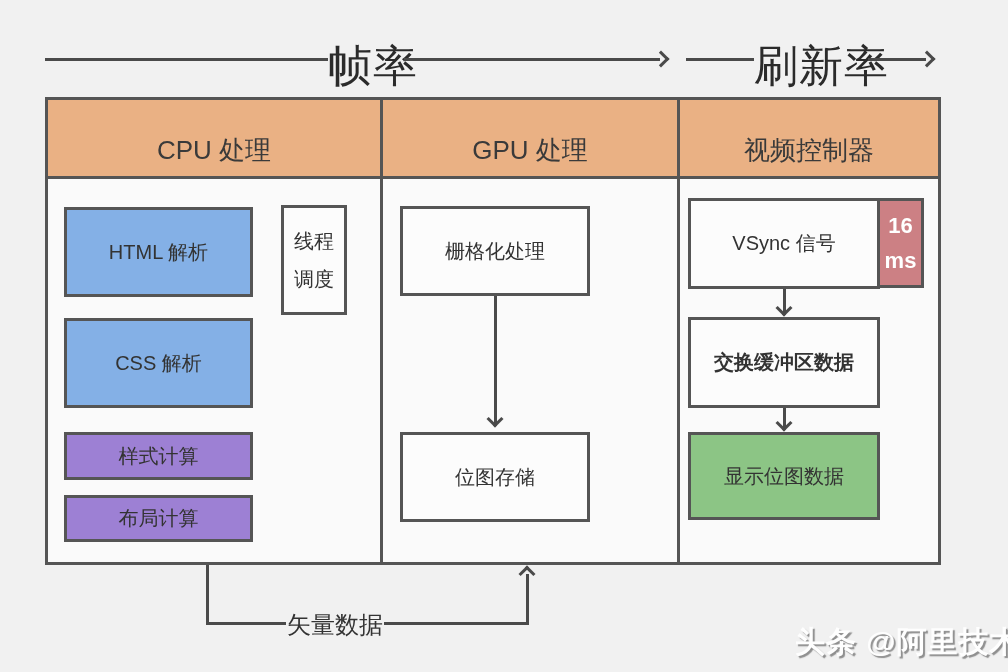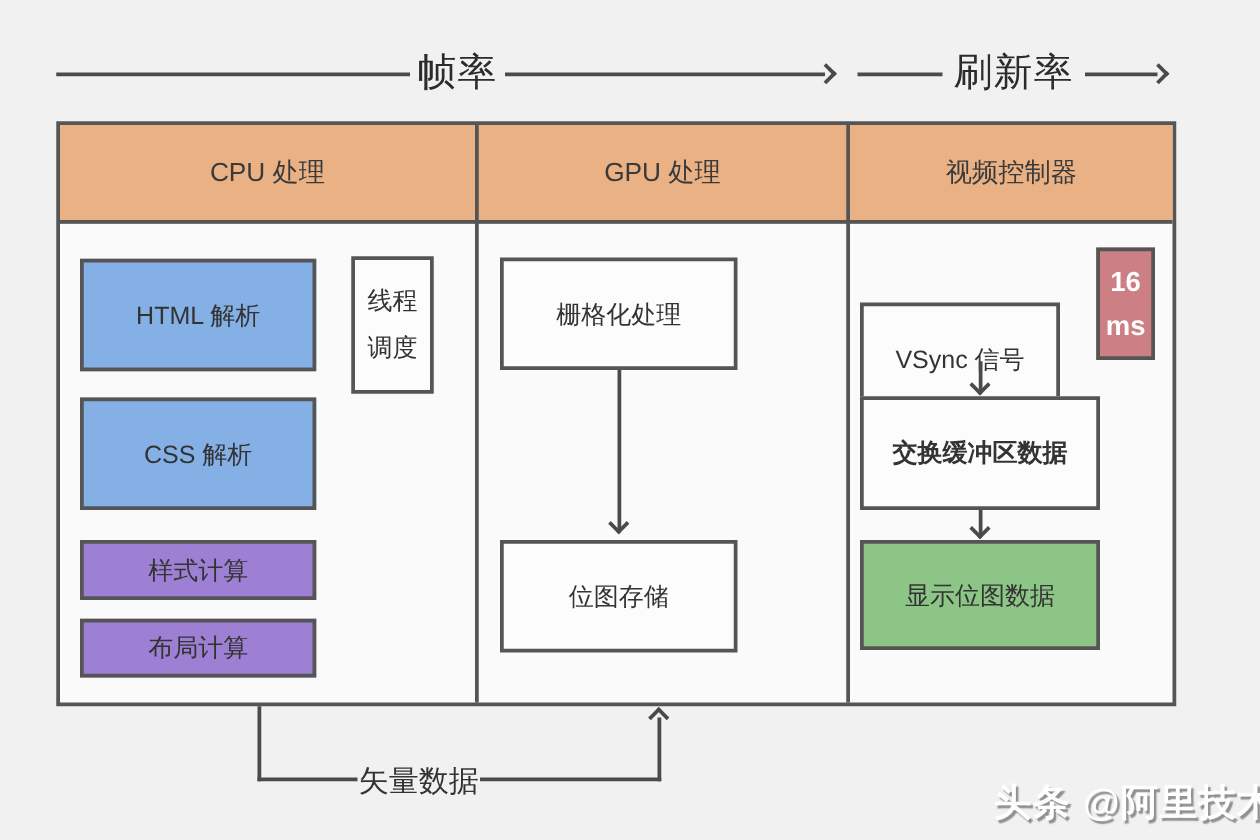--- a/index.html
+++ b/index.html
@@ -11,31 +11,31 @@
     color:#333;
   }
   
   .hline { position:absolute; height:3px; background:#4a4a4a; }
   .vline { position:absolute; width:3px; background:#4a4a4a; }
   .chev  { position:absolute; width:12px; height:12px;
            border-top:3px solid #4a4a4a; border-right:3px solid #4a4a4a; }
   .chev.right { transform:rotate(45deg); }
   .chev.down  { transform:rotate(135deg); }
   .chev.up    { transform:rotate(-45deg); }
-  .arrow-label { position:absolute; font-size:31px; color:#2b2b2b;
+  .arrow-label { position:absolute; font-size:44px; color:#2b2b2b;
                  text-align:center; white-space:nowrap; letter-spacing:1px; }
   
   .frame { position:absolute; left:45px; top:97px; width:896px; height:468px;
            border:3px solid #555; background:#fafafa; }
   .header-row { position:absolute; left:0; top:0; width:890px; height:79px;
                 background:#eab184; border-bottom:3px solid #555; }
   .col-divider { position:absolute; top:0; width:3px; height:462px; background:#555; }
-  .col-header { position:absolute; top:0; height:76px; display:flex;
+  .col-header { position:absolute; top:12px; height:76px; display:flex;
                 align-items:center; justify-content:center;
-                font-size:21px; color:#3a3a3a; }
+                font-size:26px; color:#3a3a3a; }
   
   .box { position:absolute; border:3px solid #555; background:#fcfcfc;
          display:flex; align-items:center; justify-content:center;
          font-size:20px; color:#333; text-align:center; }
   .box.col2 { flex-direction:column; line-height:38px; }
   .box.blue   { background:#84b0e6; }
   .box.purple { background:#9d80d4; }
   .box.green  { background:#8cc585; }
   .box.red    { background:#cc8084; color:#fff; font-weight:bold;
                 font-size:22px; line-height:35px; }
@@ -84,21 +84,21 @@
     <div class="box purple" style="left:16px; top:332px; width:189px; height:48px;">样式计算</div>
     <div class="box purple" style="left:16px; top:395px; width:189px; height:47px;">布局计算</div>
 
     <div class="box" style="left:352px; top:106px; width:190px; height:90px;">栅格化处理</div>
     <div>
       <div class="vline" style="left:446px; top:196px; height:128px;"></div>
       <div class="chev down" style="left:441px; top:313px;"></div>
     </div>
     <div class="box" style="left:352px; top:332px; width:190px; height:90px;">位图存储</div>
 
-    <div class="box" style="left:640px; top:98px; width:160px; height:91px;margin-top:44px;">VSync 信号</div>
+    <div class="box" style="left:640px; top:98px; width:192px; height:91px;">VSync 信号</div>
     <div class="box red col2" style="left:829px; top:98px; width:47px; height:90px;">
       <span>16</span>
       <span>ms</span>
     </div>
     <div>
       <div class="vline" style="left:735px; top:189px; height:24px;"></div>
       <div class="chev down" style="left:730px; top:202px;"></div>
     </div>
     <div class="box" style="left:640px; top:217px; width:192px; height:91px;font-weight:bold;">交换缓冲区数据</div>
     <div>

